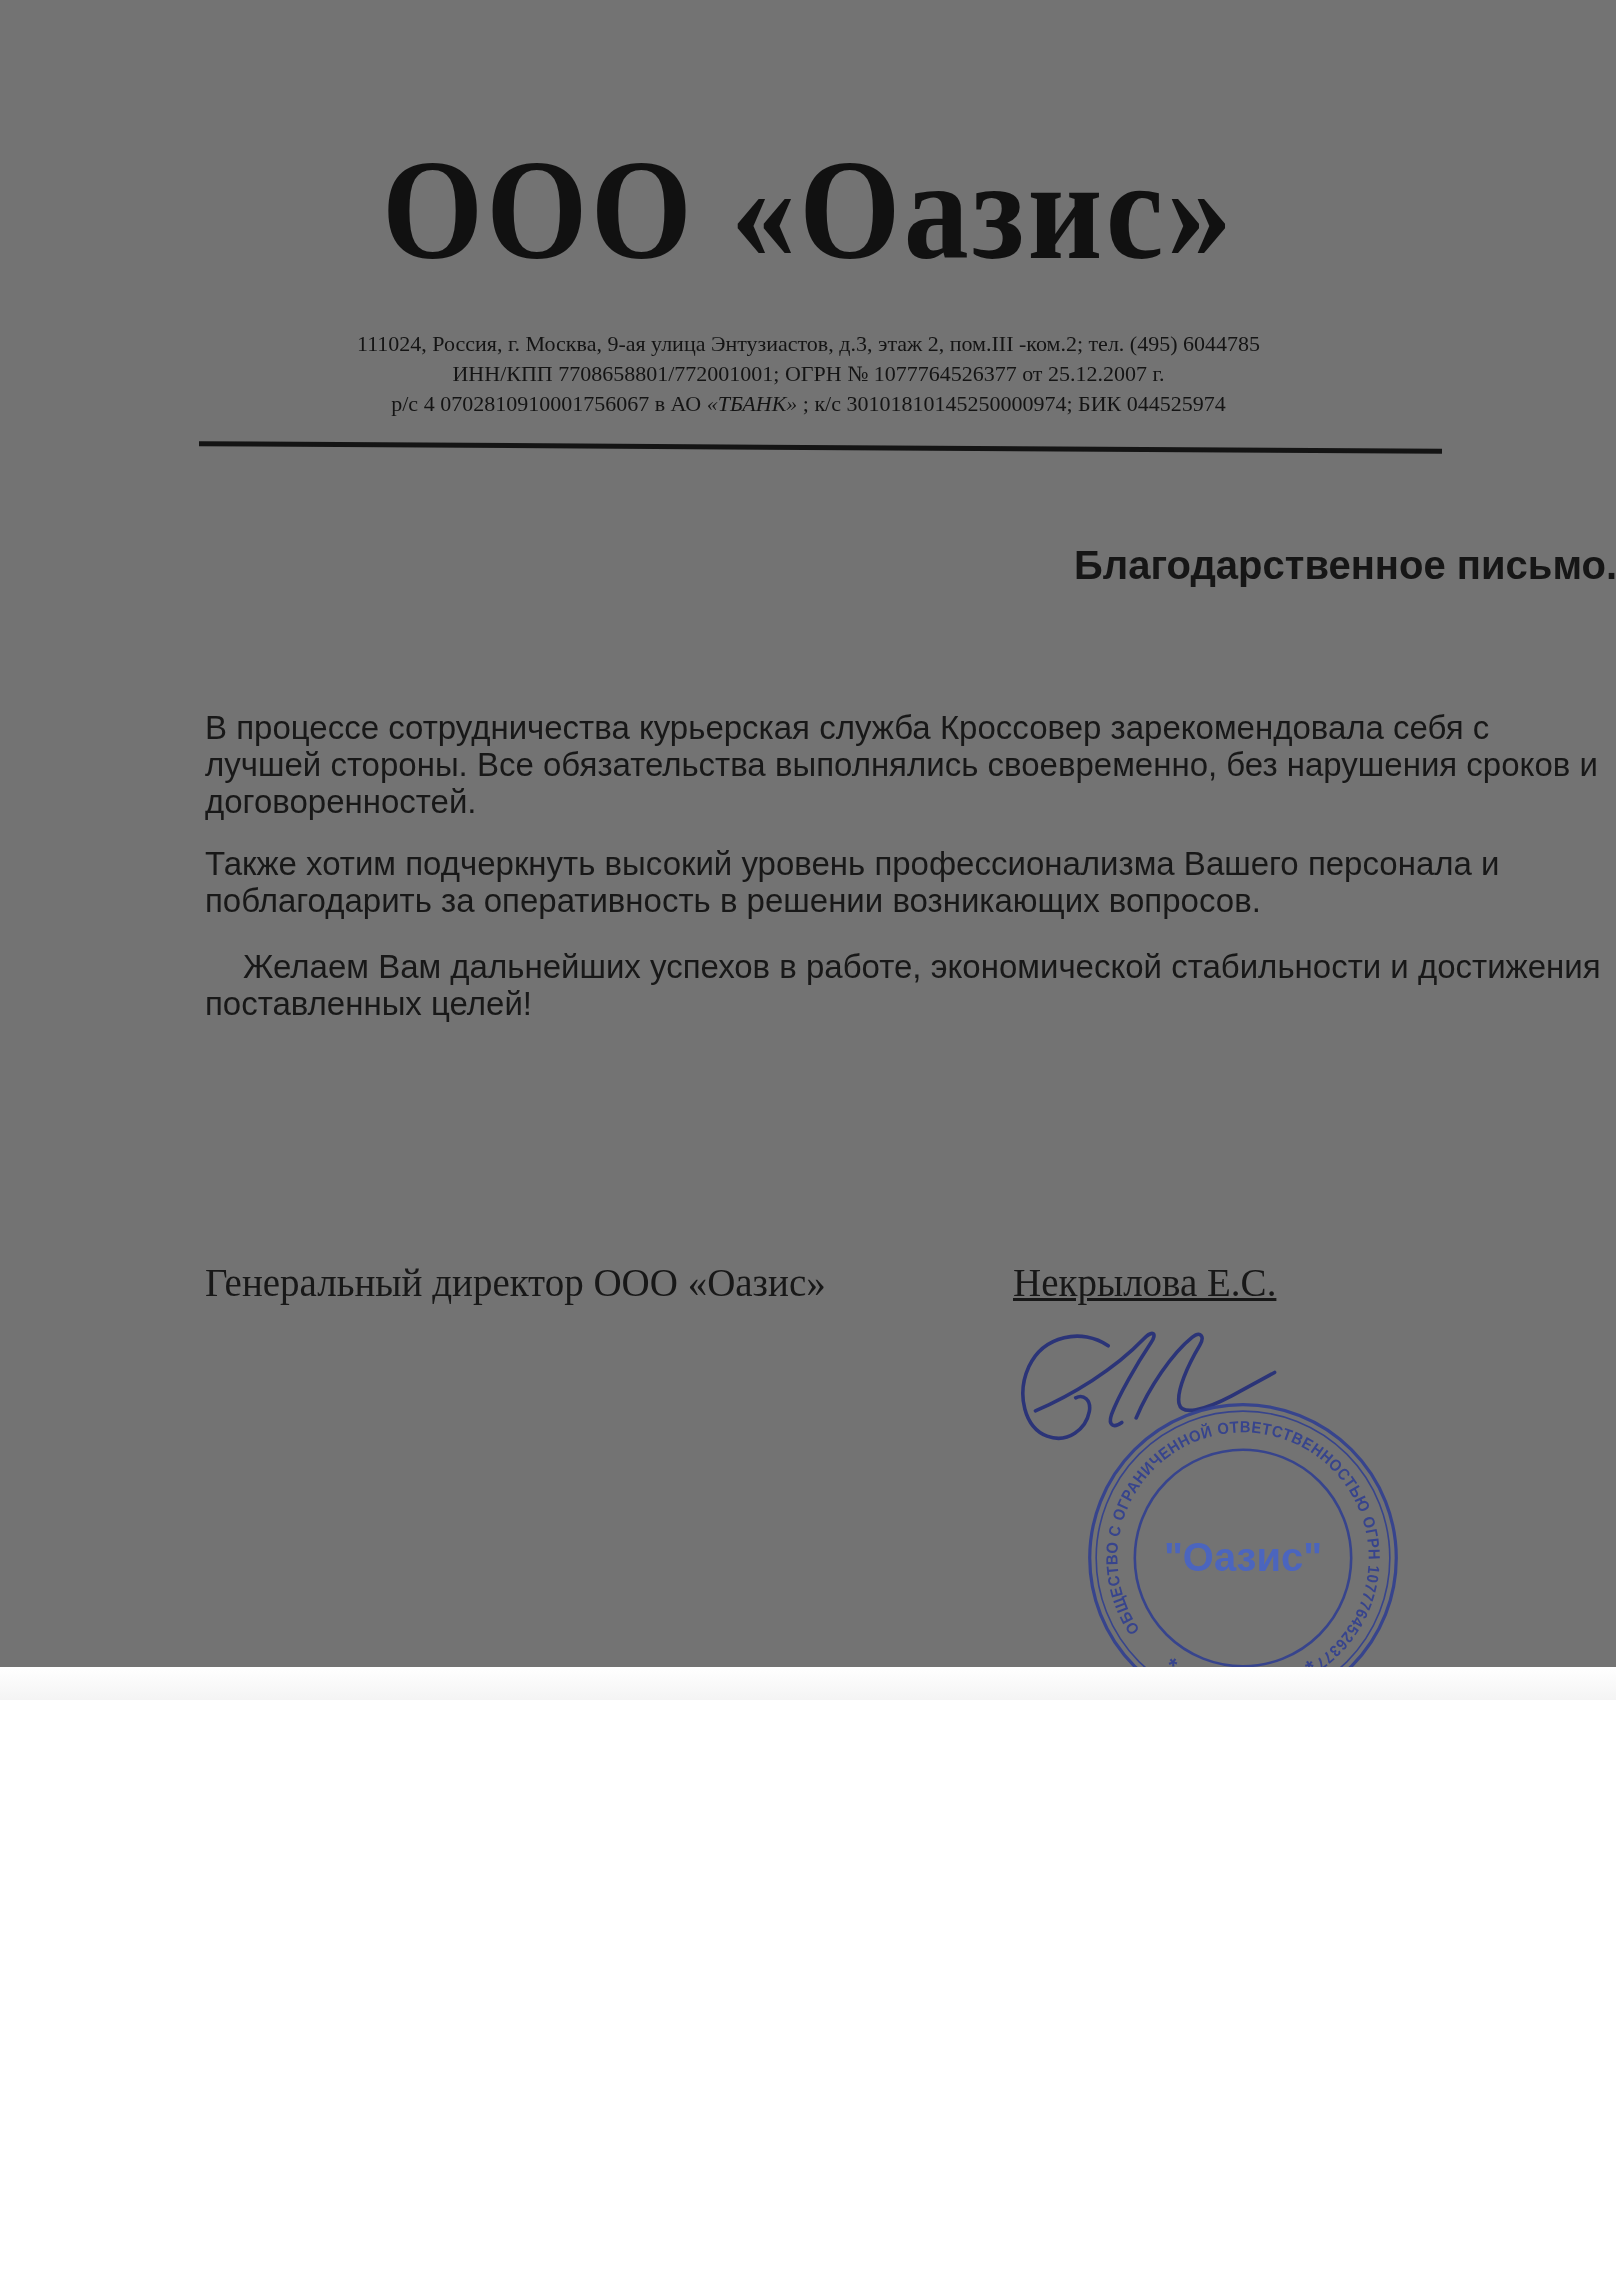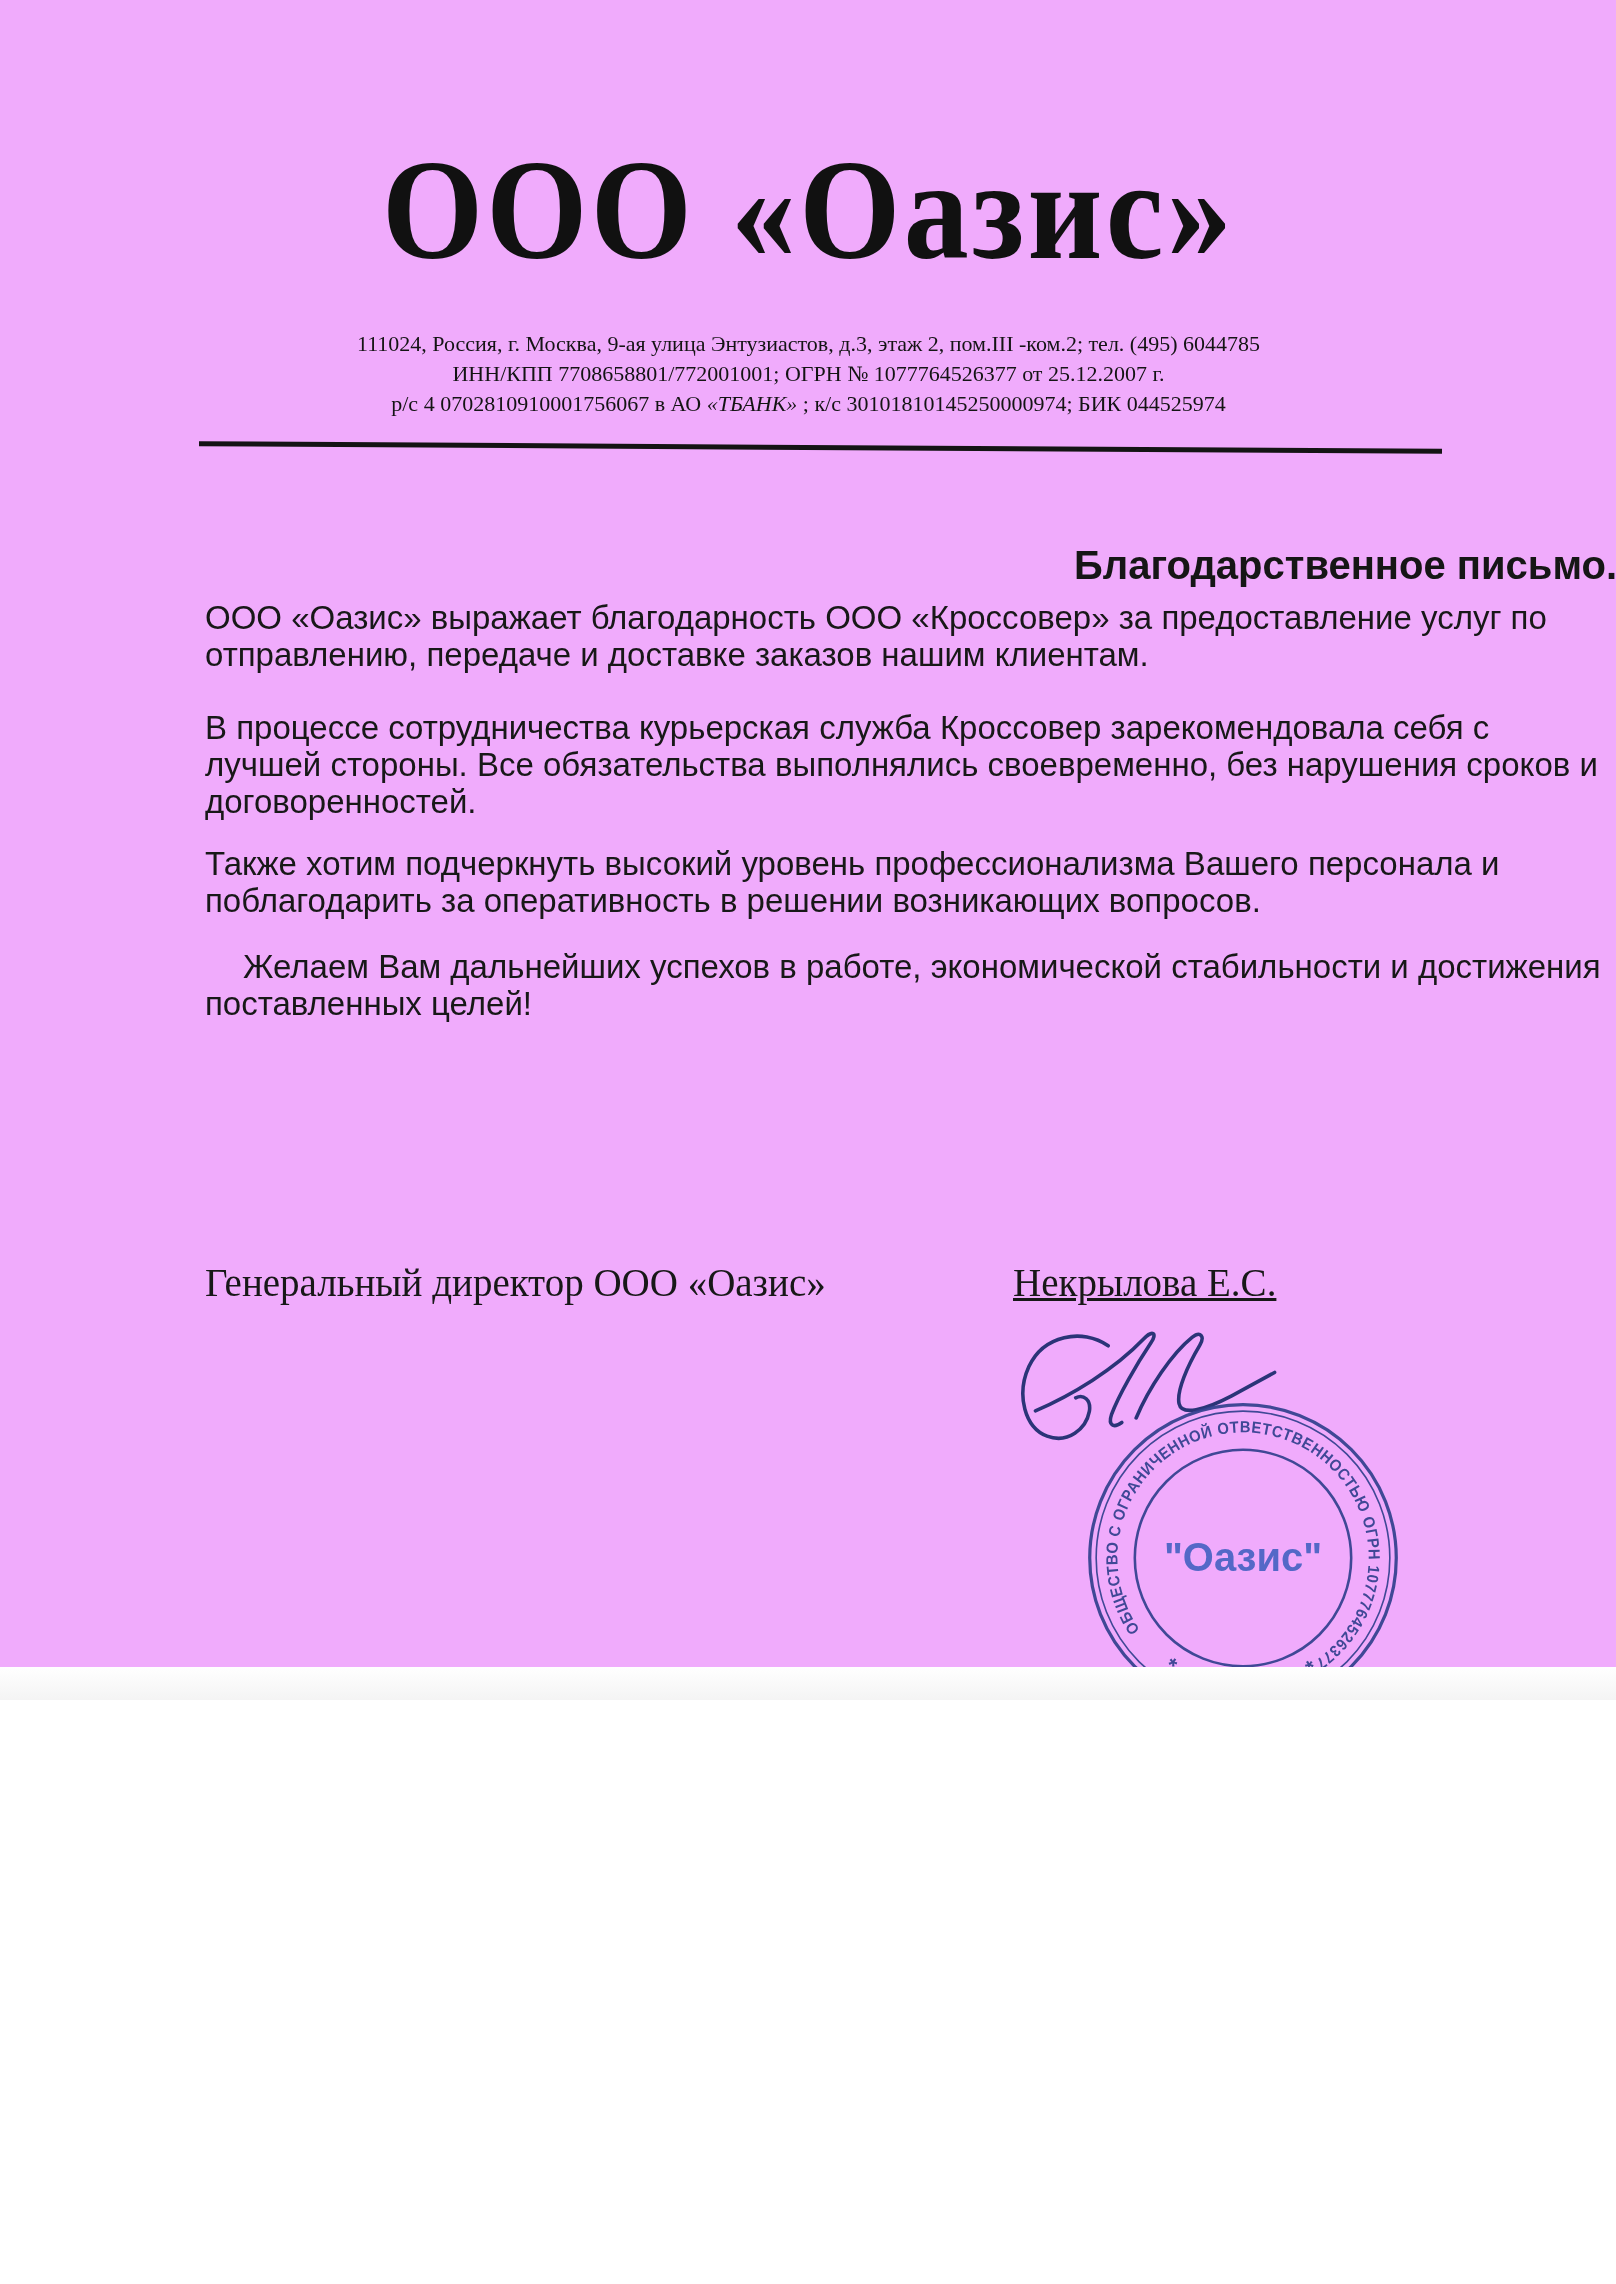--- a/index.html
+++ b/index.html
@@ -1,20 +1,20 @@
 <!DOCTYPE html>
 <html style="font-size:10.4px"><head>
 <meta charset="utf-8">
 <style>
   html,body { margin:0; padding:0; }
   body { background:#ffffff; }
   .page {
     position:relative;
     width:1617px; height:1700px;
-    background:#f0abfc;
+    background:#737373;
     overflow:hidden;
     font-family:"Liberation Sans","DejaVu Sans",sans-serif;
     color:#1a1a1a;
   }
   
   .page::after{
     content:""; position:absolute; left:0; right:0; bottom:0; height:33px;
     background:linear-gradient(#ffffff,#f4f4f4); pointer-events:none;
   }
 
@@ -81,24 +81,20 @@
   <div class="addr-block">
     <div>111024, Россия, г. Москва, 9-ая улица Энтузиастов, д.3, этаж 2, пом.III -ком.2; тел. (495) 6044785</div>
     <div>ИНН/КПП 7708658801/772001001; ОГРН № 1077764526377 от 25.12.2007 г.</div>
     <div><span>р/с 4 0702810910001756067 в АО </span><span class="bank-name">«ТБАНК»</span><span> ; к/с 30101810145250000974; БИК 044525974</span></div>
   </div>
 
   <div class="header-rule"></div>
 
   <div class="letter-title">Благодарственное письмо.</div>
 
-  <div class="para para-1">
-    <div class="line">ООО «Оазис» выражает благодарность ООО «Кроссовер» за предоставление услуг по</div>
-    <div class="line">отправлению, передаче и доставке заказов нашим клиентам.</div>
-  </div>
 
   <div class="para para-2">
     <div class="line">В процессе сотрудничества курьерская служба Кроссовер зарекомендовала себя с</div>
     <div class="line">лучшей стороны. Все обязательства выполнялись своевременно, без нарушения сроков и</div>
     <div class="line">договоренностей.</div>
   </div>
 
   <div class="para para-4">
     <div class="line indent">Желаем Вам дальнейших успехов в работе, экономической стабильности и достижения</div>
     <div class="line">поставленных целей!</div>

